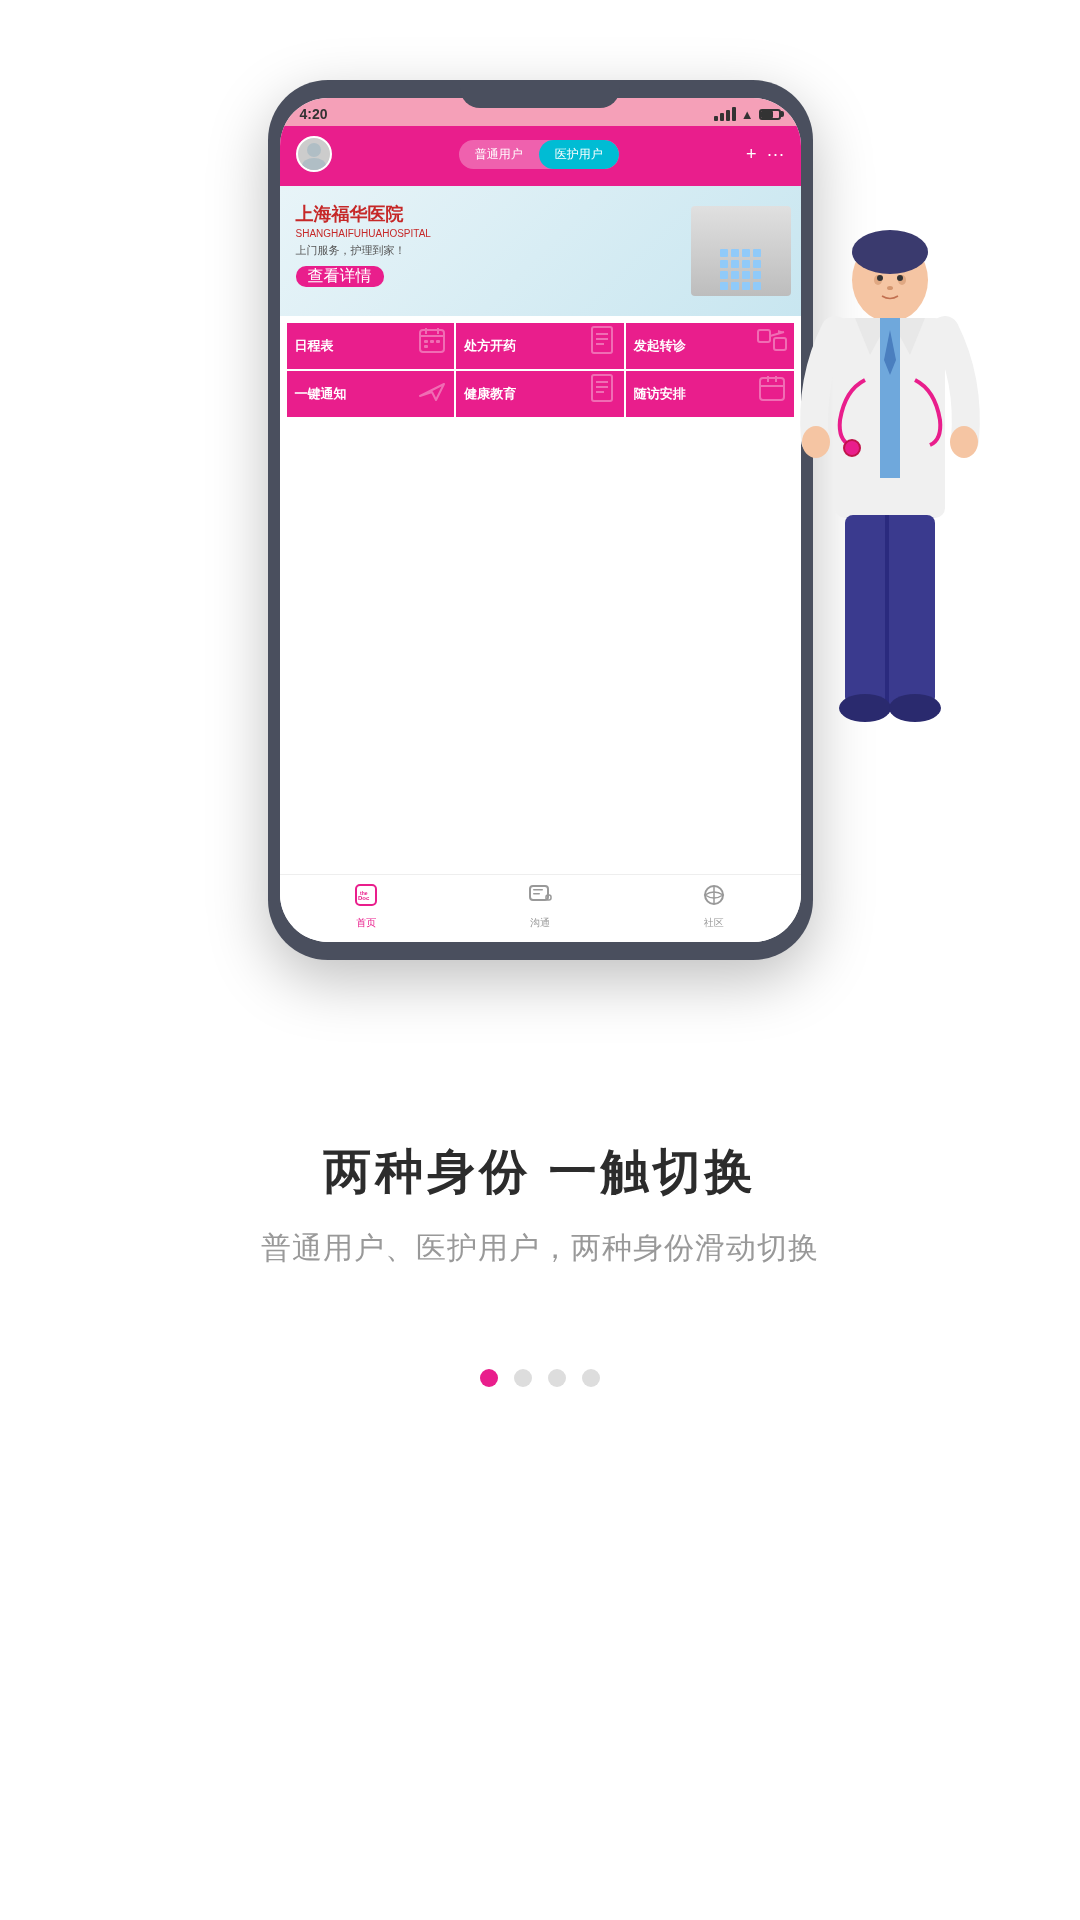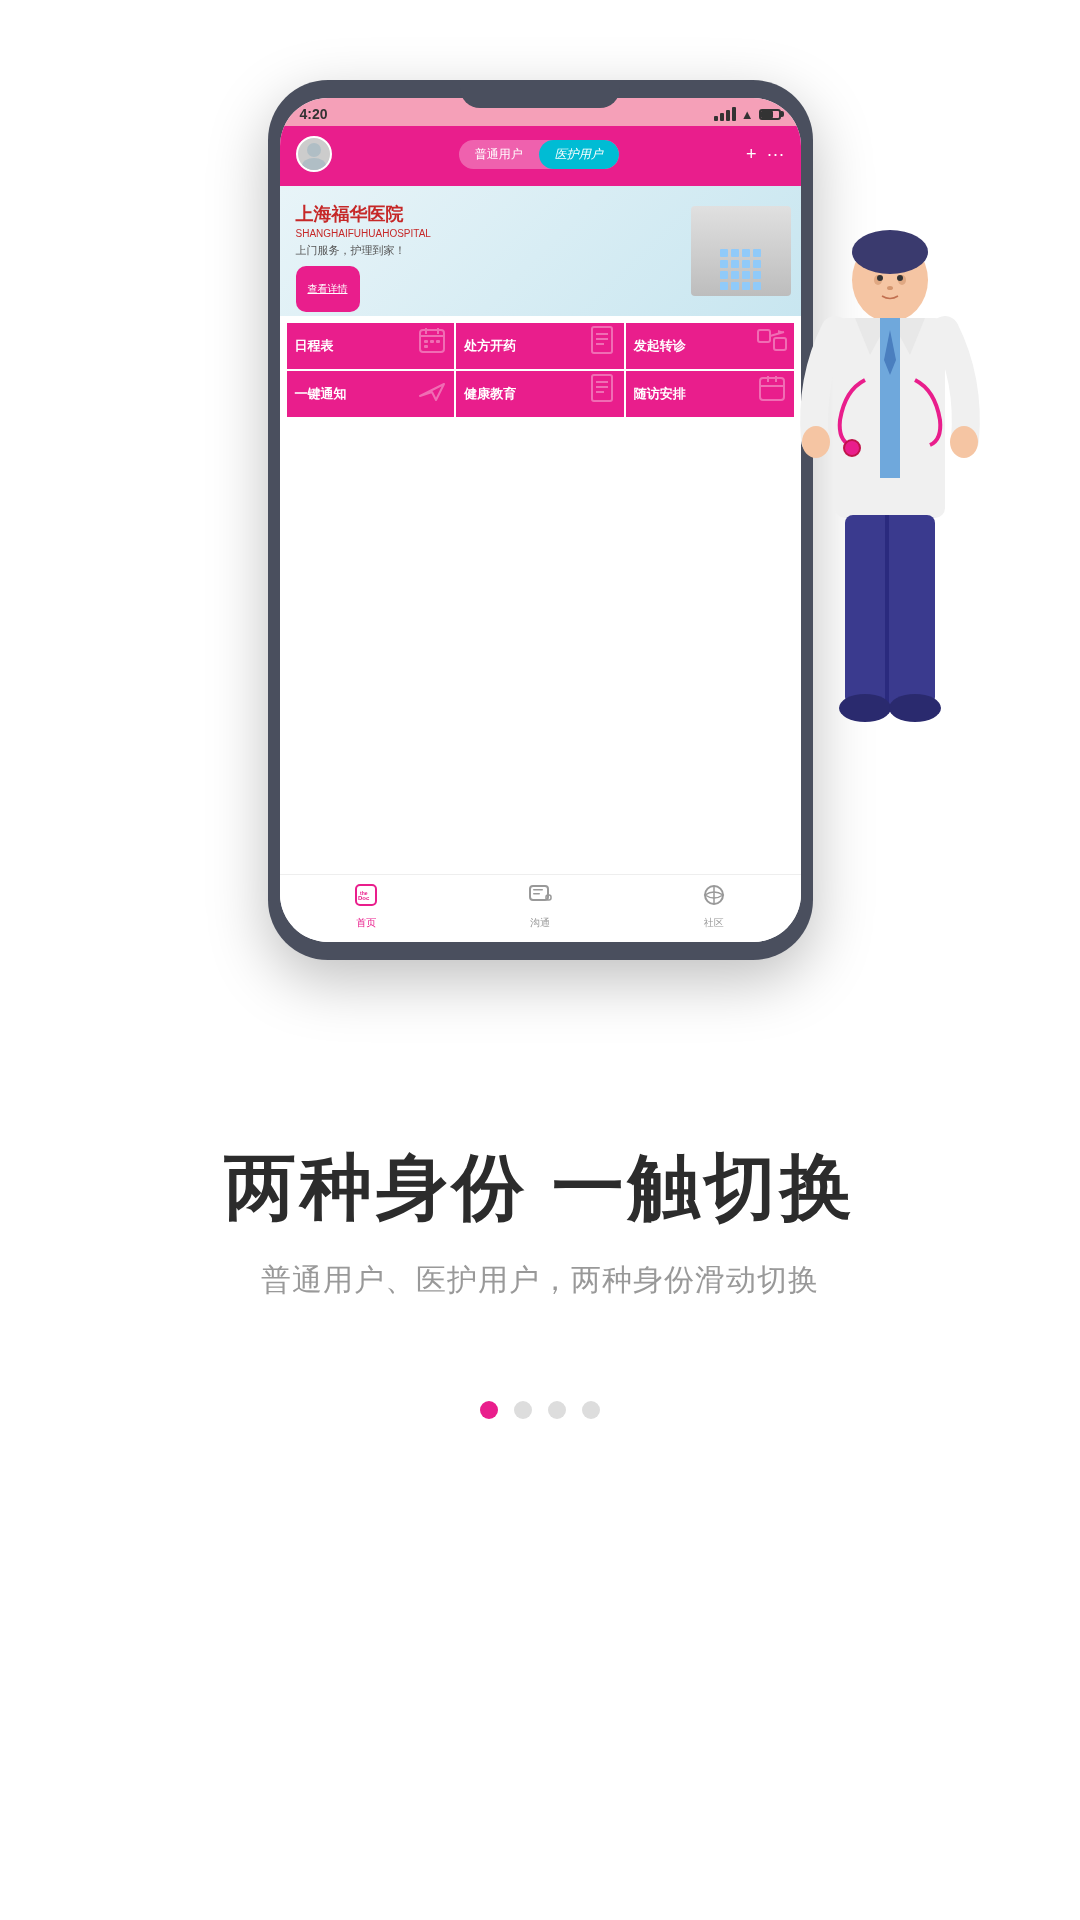--- a/index.html
+++ b/index.html
@@ -111,45 +111,43 @@
     .toggle-btn {
       padding: 6px 16px;
       font-size: 12px;
       color: #fff;
       font-weight: 500;
     }
     .toggle-btn.active {
       background: #00bcd4;
       border-radius: 20px;
       color: #fff;
-      font-style: italic;
     }
     .header-actions { display: flex; gap: 10px; align-items: center; color: #fff; font-size: 18px; }
 
     
     .banner {
       background: linear-gradient(135deg, #e8f4f8 0%, #c8e6f0 100%);
       padding: 16px;
       position: relative;
       height: 130px;
       overflow: hidden;
     }
     .banner-text { position: relative; z-index: 2; }
     .banner-title { font-size: 18px; font-weight: 700; color: #c62828; }
     .banner-subtitle { font-size: 10px; color: #c62828; margin-top: 2px; }
     .banner-desc { font-size: 11px; color: #555; margin-top: 4px; }
     .banner-btn {
       margin-top: 8px;
       background: #e91e8c;
       color: #fff;
-      font-size: 10px;
-      padding: 16px 12px;
+      font-size: 16px;
+      padding: 0 12px;
       border-radius: 10px;
       display: inline-block;
-      text-decoration: underline;
     }
     .banner-building {
       position: absolute;
       right: 10px; top: 50%;
       transform: translateY(-50%);
       width: 100px; height: 90px;
       background: linear-gradient(180deg, #e0e0e0 0%, #bdbdbd 100%);
       border-radius: 4px;
       display: flex; align-items: flex-end; justify-content: center;
       font-size: 8px; color: #888;
@@ -221,21 +219,21 @@
       z-index: 5;
     }
 
     
     .text-section {
       width: 100%;
       padding: 60px 80px 40px;
       text-align: center;
     }
     .main-title {
-      font-size: 72px;
+      font-size: 48px;
       font-weight: 700;
       color: #2c2c2c;
       letter-spacing: 4px;
     }
     .sub-title {
       font-size: 30px;
       color: #999;
       margin-top: 24px;
       letter-spacing: 1px;
     }

